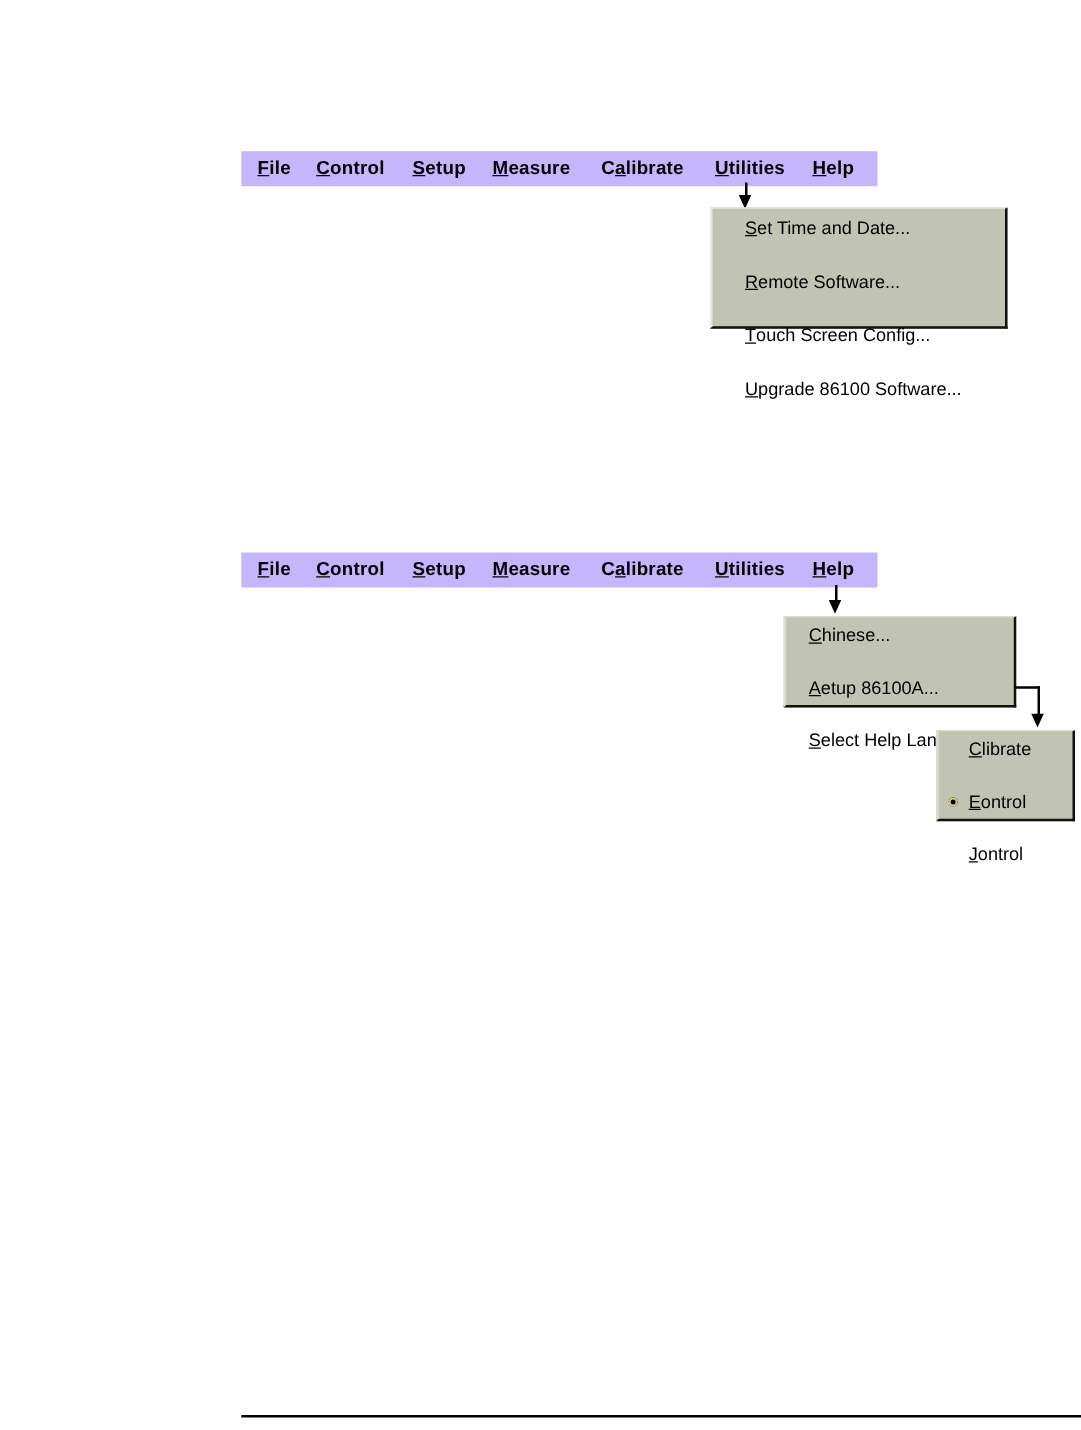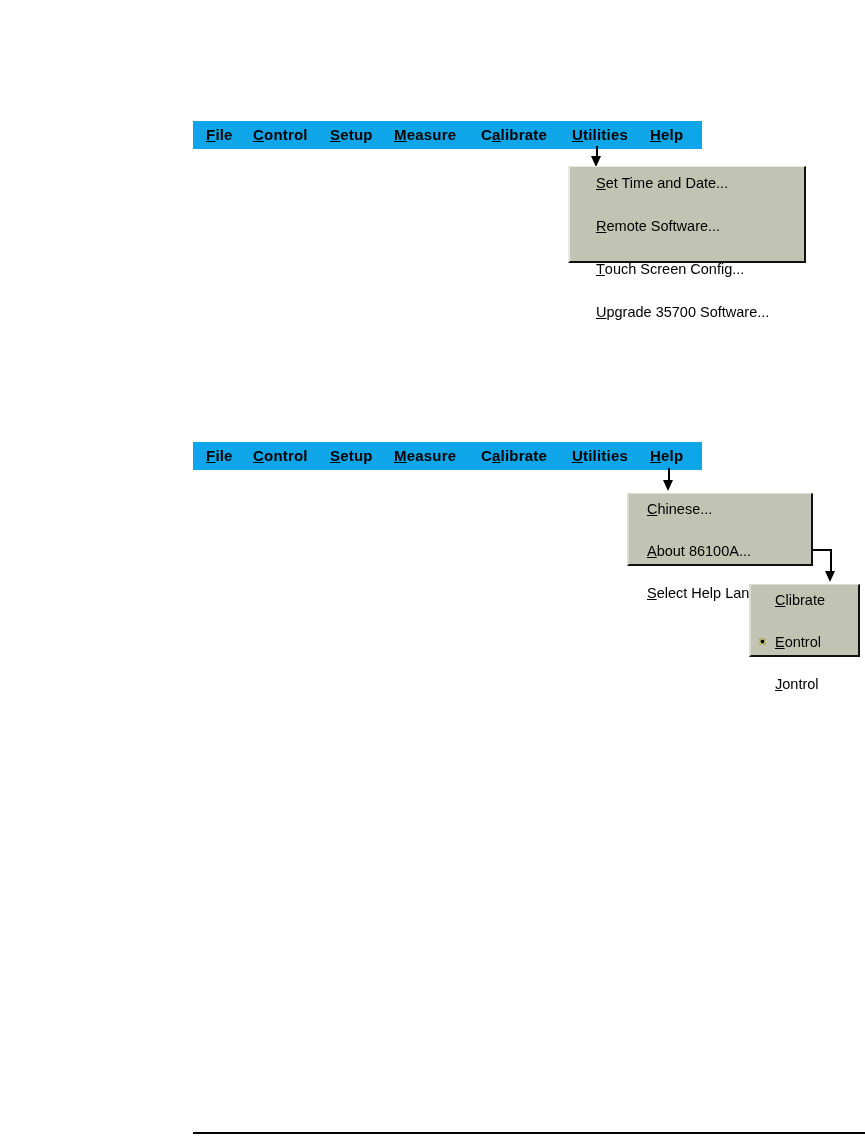--- a/index.html
+++ b/index.html
@@ -13,21 +13,21 @@
     position: relative;
     font-family: "Liberation Sans", sans-serif;
     overflow: hidden;
   }
 
   .page { position: absolute; inset: 0; }
 
   
   .menubar {
     position: absolute;
-    background: #0ea5e9;
+    background: #c4b5fd;
     height: 28px;
     display: flex;
     align-items: center;
     box-sizing: border-box;
   }
   .menubar-item {
     font-size: 15px;
     font-weight: bold;
     color: #000000;
     letter-spacing: 0.2px;
@@ -147,21 +147,21 @@
     <div class="menu-row" style="left:26px; top:27px; height:21px;">
       <span class="mn">R</span>
         <span class="label">emote Software...</span>
     </div>
     <div class="menu-row" style="left:26px; top:49px; height:21px;">
       <span class="mn">T</span>
         <span class="label">ouch Screen Config...</span>
     </div>
     <div class="menu-row" style="left:26px; top:71px; height:21px;">
       <span class="mn">U</span>
-        <span class="label">pgrade 35700 Software...</span>
+        <span class="label">pgrade 86100 Software...</span>
     </div>
   </div>
 
   <div class="menubar" style="left:193px; top:442px; width:509px; height:28px;">
     <div class="menubar-item" style="position:absolute; left:13px;">
       <span class="mn">F</span><span>ile</span>
     </div>
     <div class="menubar-item" style="position:absolute; left:60px;">
       <span class="mn">C</span><span>ontrol</span>
     </div>
@@ -185,21 +185,21 @@
   <div class="arrow-stem" style="left:668px; top:468px; height:14px;"></div>
   <div class="arrow-head-down" style="left:663px; top:480px;"></div>
 
   <div class="menu-panel thin" style="left:627px; top:493px; width:186px; height:73px;">
     <div class="menu-row" style="left:18px; top:4px; height:21px;">
       <span class="mn">C</span>
         <span class="label">hinese...</span>
     </div>
     <div class="menu-row" style="left:18px; top:25px; height:21px;">
       <span class="mn">A</span>
-        <span class="label">bout 86100A...</span>
+        <span class="label">etup 86100A...</span>
     </div>
     <div class="menu-row" style="left:18px; top:46px; height:21px;">
       <span class="mn">S</span>
         <span class="label">elect Help Language</span>
       <span class="submenu-arrow" style="left:157px; top:7px;"></span>
     </div>
   </div>
 
   <div class="arrow-stem-h" style="left:812px; top:549px; width:20px;"></div>
   <div class="arrow-stem" style="left:830px; top:549px; height:24px;"></div>

